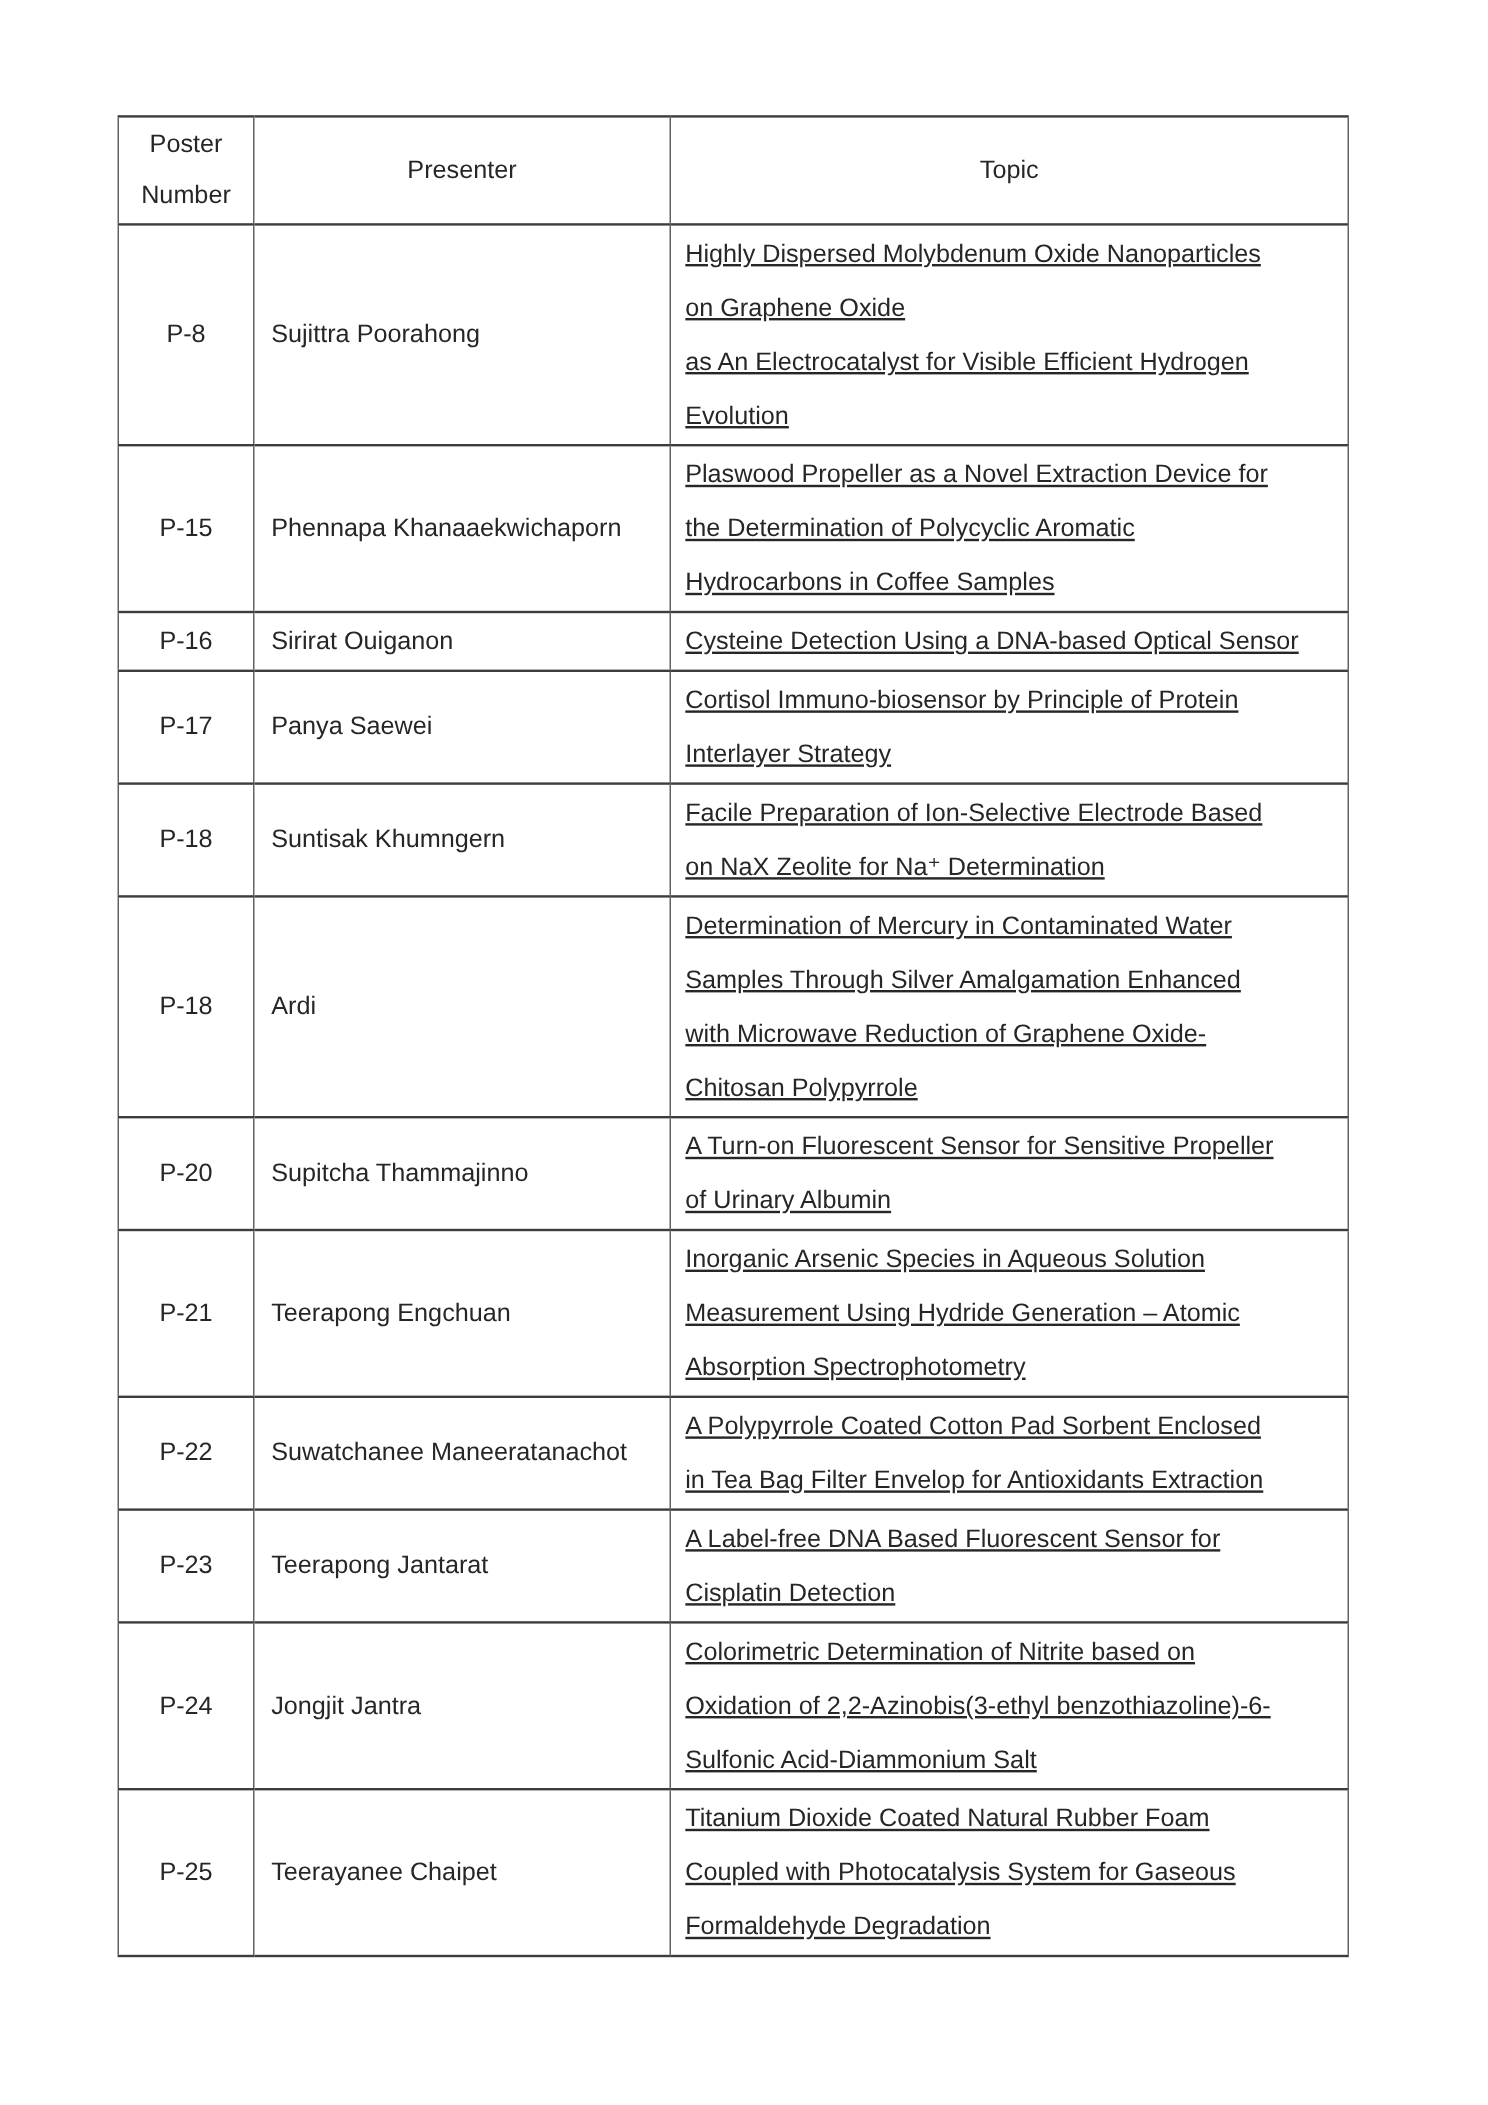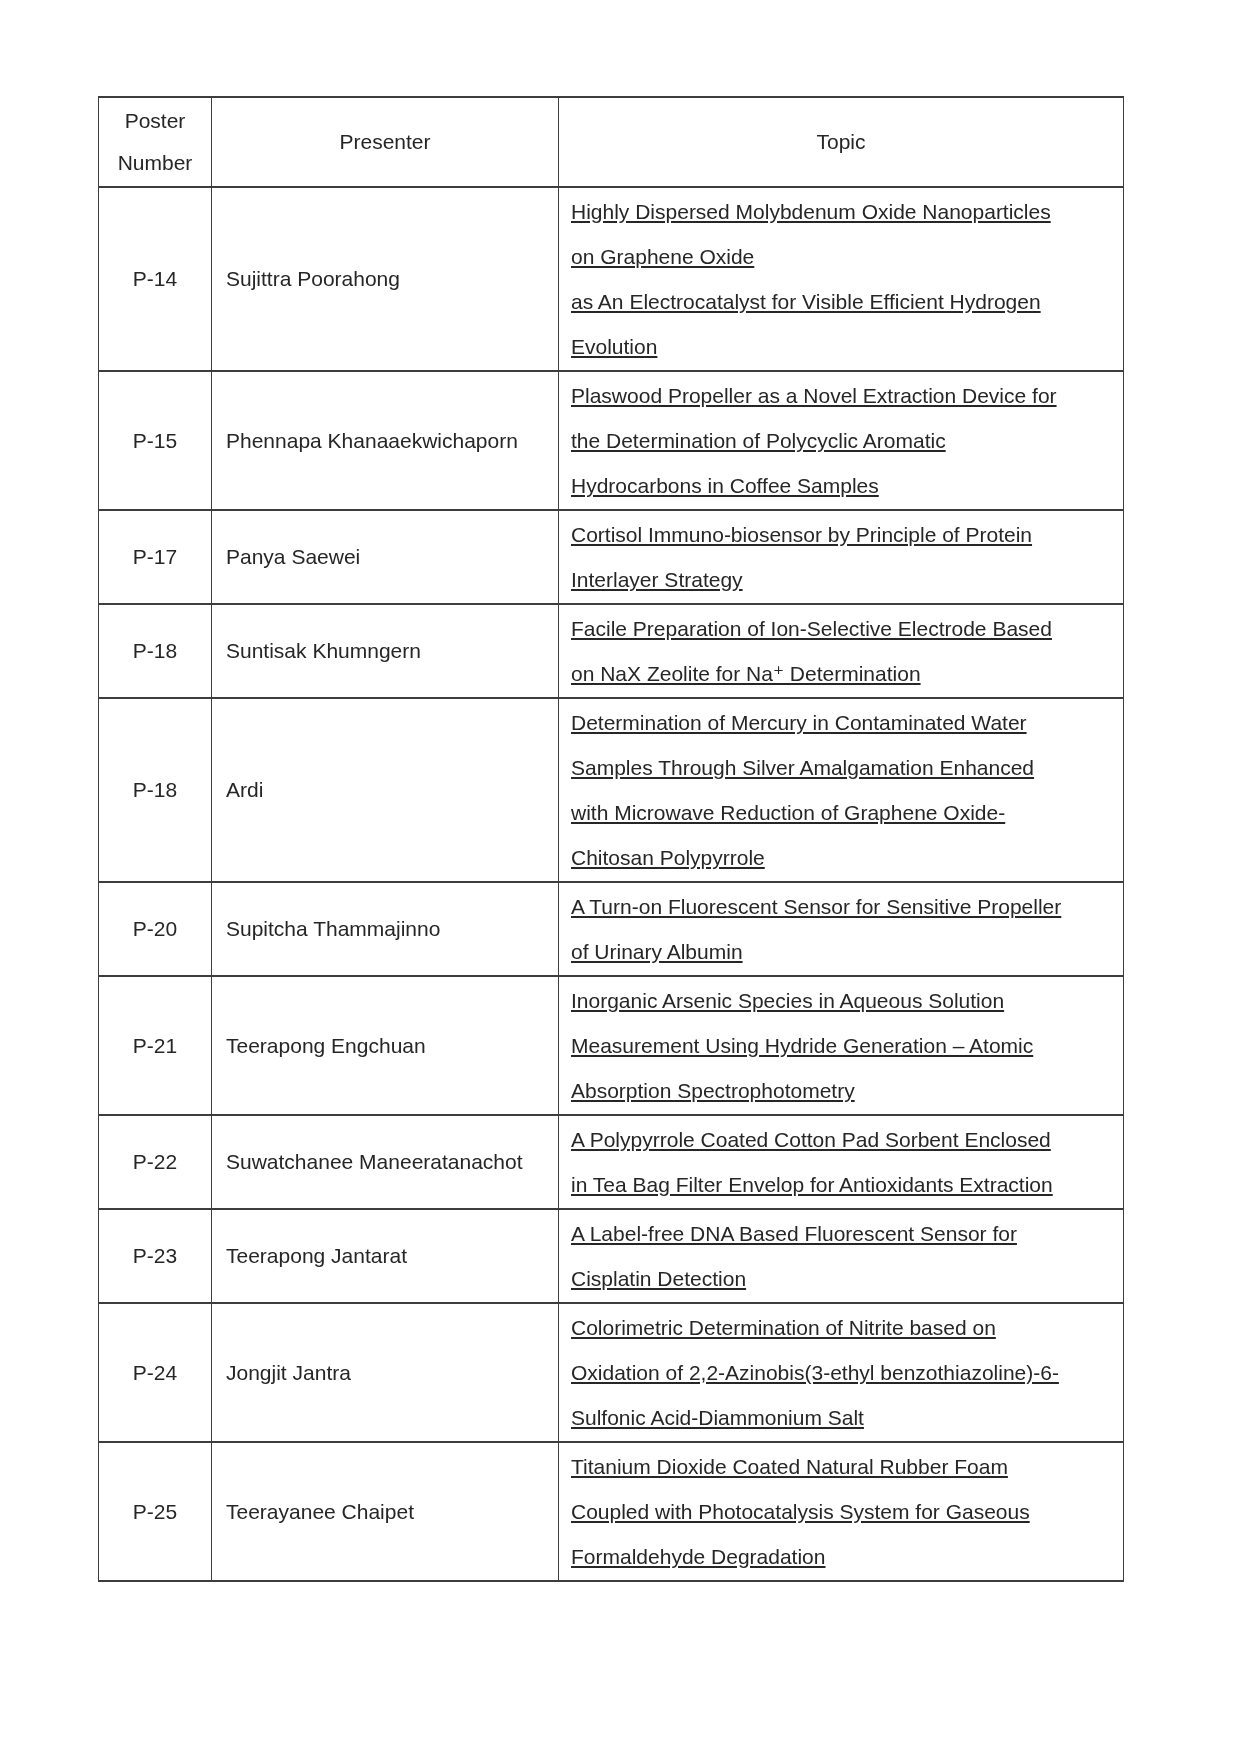--- a/index.html
+++ b/index.html
@@ -75,40 +75,47 @@
           <div class="hline">Poster</div>
           <div class="hline">Number</div>
         </th>
         <th>Presenter</th>
         <th>Topic</th>
       </tr>
     </thead>
     <tbody>
 
       <tr>
-        <td class="poster">P-14</td>
+        <td class="poster">P-8</td>
         <td class="presenter">Sujittra Poorahong</td>
         <td class="topic">
           <div class="tline">Highly Dispersed Molybdenum Oxide Nanoparticles</div>
           <div class="tline">on Graphene Oxide</div>
           <div class="tline">as An Electrocatalyst for Visible Efficient Hydrogen</div>
           <div class="tline">Evolution</div>
         </td>
       </tr>
 
       <tr>
         <td class="poster">P-15</td>
         <td class="presenter">Phennapa Khanaaekwichaporn</td>
         <td class="topic">
           <div class="tline">Plaswood Propeller as a Novel Extraction Device for</div>
           <div class="tline">the Determination of Polycyclic Aromatic</div>
           <div class="tline">Hydrocarbons in Coffee Samples</div>
         </td>
       </tr>
 
+      <tr>
+        <td class="poster">P-16</td>
+        <td class="presenter">Sirirat Ouiganon</td>
+        <td class="topic">
+          <div class="tline">Cysteine Detection Using a DNA-based Optical Sensor</div>
+        </td>
+      </tr>
 
       <tr>
         <td class="poster">P-17</td>
         <td class="presenter">Panya Saewei</td>
         <td class="topic">
           <div class="tline">Cortisol Immuno-biosensor by Principle of Protein</div>
           <div class="tline">Interlayer Strategy</div>
         </td>
       </tr>
 

